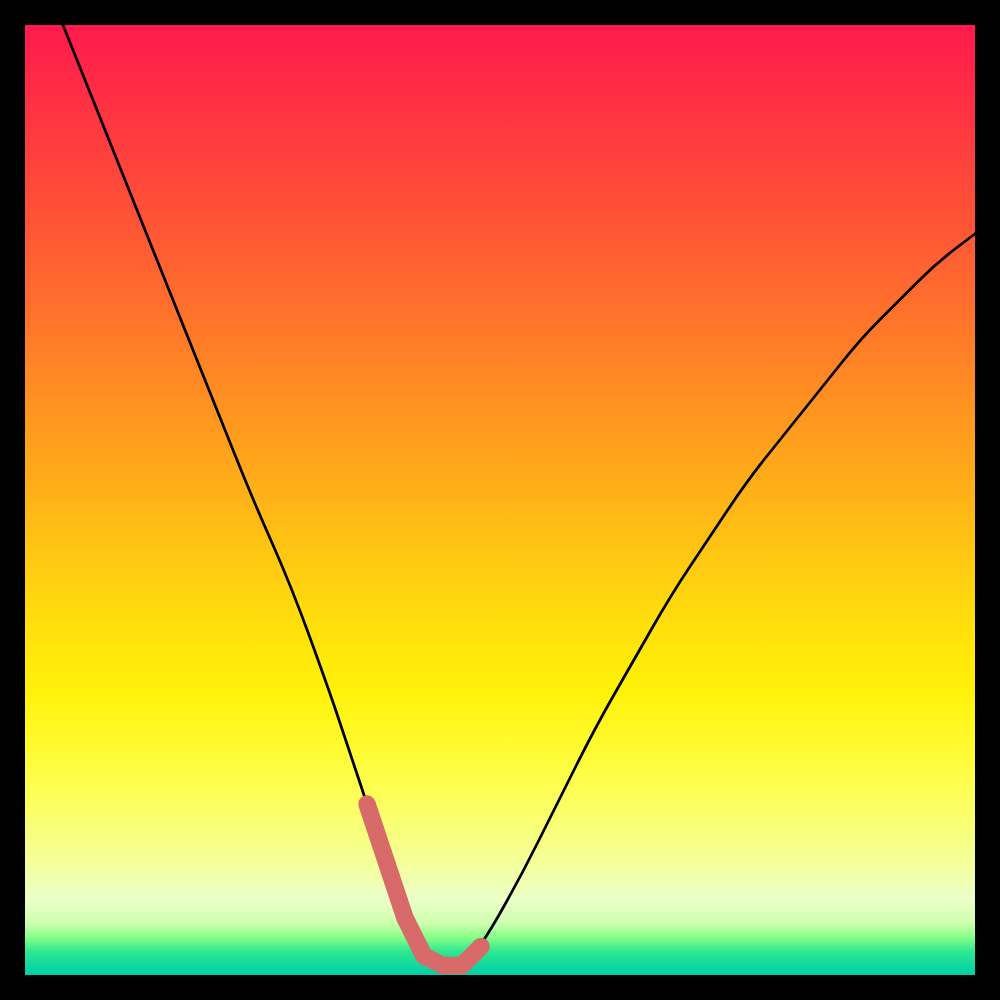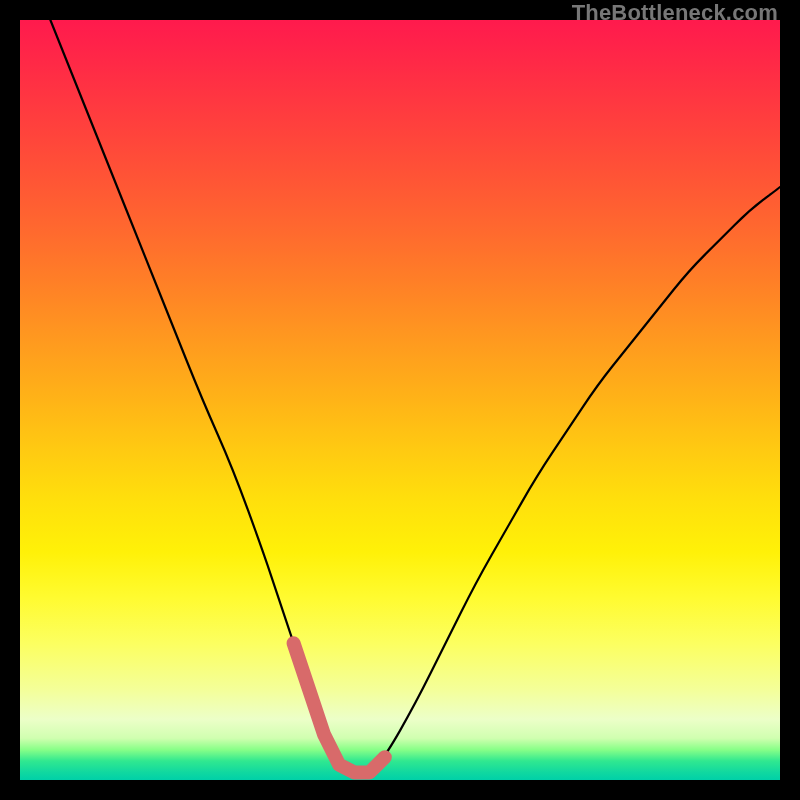--- a/index.html
+++ b/index.html
@@ -63,21 +63,20 @@
     font-weight: 600;
     letter-spacing: 0.2px;
     user-select: none;
   }
 </style>
 </head>
 <body>
 
 <div class="frame">
 
-  <div class="watermark">TheBottleneck.com</div>
 
   <div class="plot-area">
     <svg class="curve" viewBox="0 0 760 760" preserveAspectRatio="none">
       <path fill="none" stroke="#000" stroke-width="2.2" stroke-linecap="round" stroke-linejoin="round" d="M30.4 0.0 Q60.8 76.0 76.0 114.0 Q91.2 152.0 106.4 190.0 Q121.6 228.0 136.8 266.0 Q152.0 304.0 167.2 342.0 Q182.4 380.0 197.6 414.2 Q212.8 448.4 228.0 490.2 Q243.2 532.0 250.8 554.8 Q258.4 577.6 266.0 600.4 Q273.6 623.2 281.2 646.0 Q288.8 668.8 296.4 691.6 Q304.0 714.4 311.6 729.6 Q319.2 744.8 326.8 748.6 Q334.4 752.4 342.0 752.4 Q349.6 752.4 357.2 744.8 Q364.8 737.2 380.0 710.6 Q395.2 684.0 410.4 653.6 Q425.6 623.2 440.8 592.8 Q456.0 562.4 471.2 535.8 Q486.4 509.2 501.6 482.6 Q516.8 456.0 532.0 433.2 Q547.2 410.4 562.4 387.6 Q577.6 364.8 592.8 345.8 Q608.0 326.8 623.2 307.8 Q638.4 288.8 653.6 269.8 Q668.8 250.8 684.0 235.6 Q699.2 220.4 714.4 205.2 Q729.6 190.0 744.8 178.6 T760.0 167.2"></path>
       <path fill="none" stroke="#d86a6a" stroke-width="14" stroke-linecap="round" stroke-linejoin="round" d="M273.6 623.2 L288.8 668.8 L304.0 714.4 L319.2 744.8 L334.4 752.4 L349.6 752.4 L364.8 737.2"></path>
     </svg>
   </div>
 
 </div>
 

